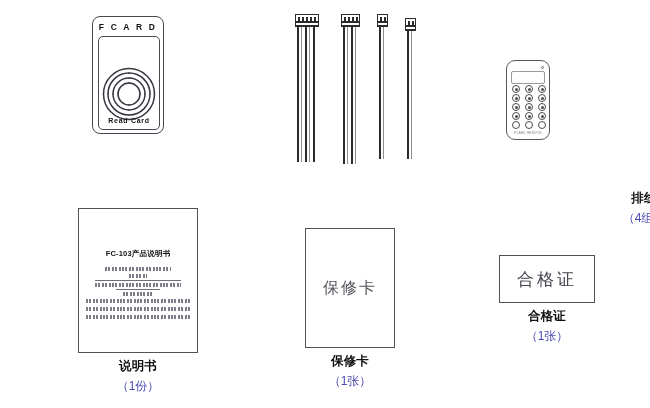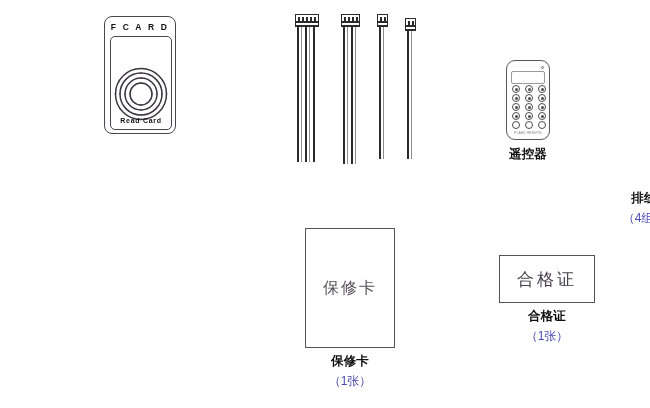--- a/index.html
+++ b/index.html
@@ -23,21 +23,21 @@
   }
   .qty{
     text-align:center;
     font-size:12px;
     color:#4a4ab4;
     margin-top:3px;
     white-space:nowrap;
   }
 
   
-  #reader-wrap{left:104px;top:16px;}
+  #reader-wrap{left:92px;top:16px;}
   .reader-body{
     width:72px;height:118px;
     border:1.6px solid #4a4550;
     border-radius:8px;
     background:#fff;
     position:relative;
     box-sizing:border-box;
   }
   .reader-brand{
     position:absolute;top:5px;left:0;width:100%;
@@ -304,24 +304,41 @@
         <span class="key filled" style="left:0px;top:27px"></span>
         <span class="key filled" style="left:13px;top:27px"></span>
         <span class="key filled" style="left:26px;top:27px"></span>
         <span class="key" style="left:0px;top:36px"></span>
         <span class="key" style="left:13px;top:36px"></span>
         <span class="key" style="left:26px;top:36px"></span>
       </div>
       <div class="remote-foot">FCARD REMOTE</div>
     </div>
     <div id="remote-cap">
-      <div class="caption">遥控器</div>
-    </div>
-  </div>
-
+    </div>
+  </div>
+
+  <div class="item" id="manual-wrap">
+    <div class="paper">
+      <div class="manual-title">FC-103产品说明书</div>
+      <span class="tline" style="top:58px;width:66px"></span>
+      <span class="tline" style="top:65px;width:18px"></span>
+      <span class="tline solid" style="top:71px;width:86px"></span>
+      <span class="tline" style="top:74px;width:86px"></span>
+      <span class="tline solid" style="top:80px;width:44px"></span>
+      <span class="tline" style="top:83px;width:30px"></span>
+      <span class="tline" style="top:90px;width:104px"></span>
+      <span class="tline" style="top:98px;width:104px"></span>
+      <span class="tline" style="top:106px;width:104px"></span>
+    </div>
+    <div id="manual-cap">
+      <div class="caption">说明书</div>
+      <div class="qty">（1份）</div>
+    </div>
+  </div>
 
   <div class="item" id="warranty-wrap">
     <div class="wcard">
       <span class="wcard-text">保修卡</span>
     </div>
     <div id="warranty-cap">
       <div class="caption">保修卡</div>
       <div class="qty">（1张）</div>
     </div>
   </div>

